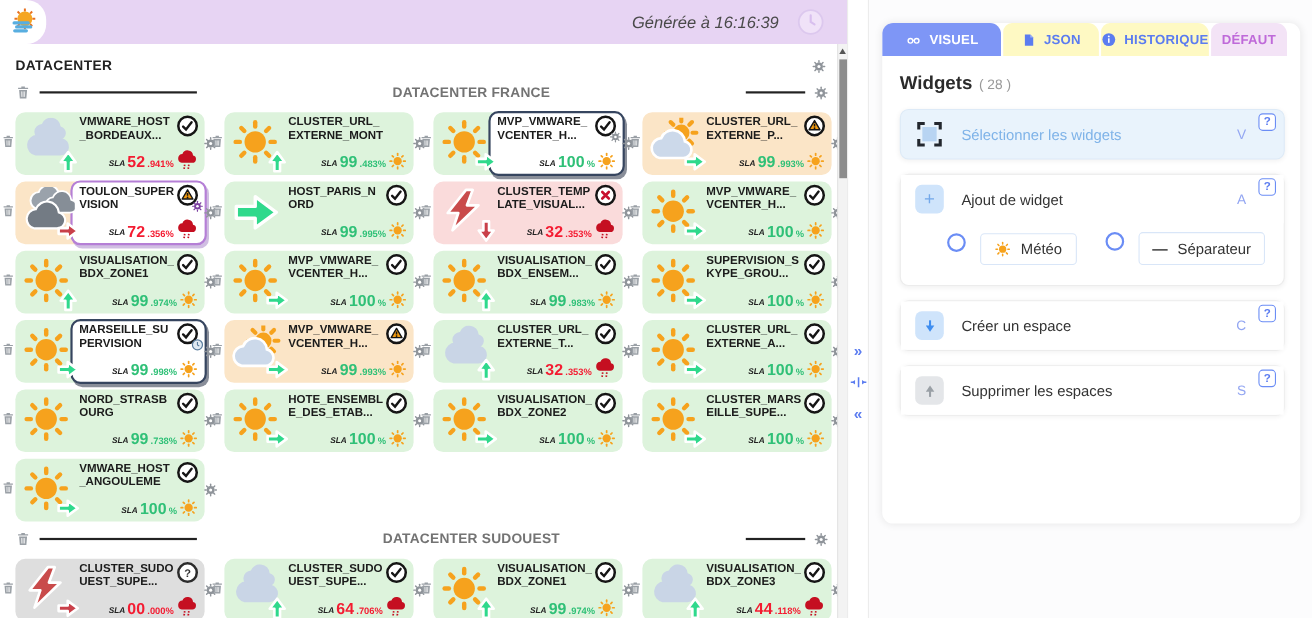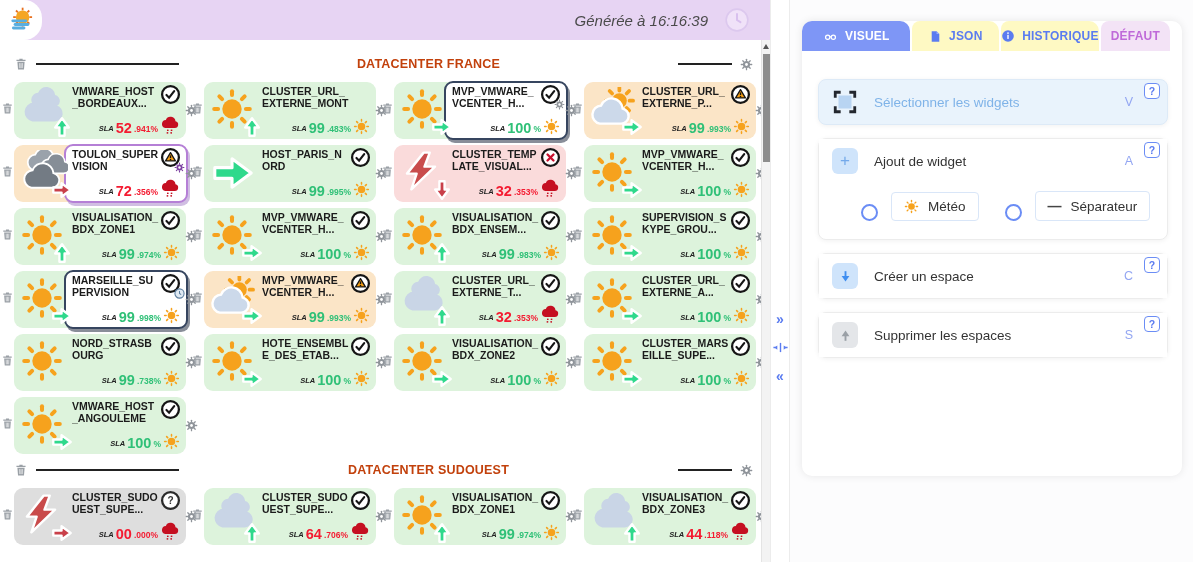--- a/index.html
+++ b/index.html
@@ -11,21 +11,21 @@
   .gen{position:absolute;right:62px;font-style:italic;font-size:15px;color:#4a4a4a}
   .clockic{position:absolute;right:20px;top:7px}
   .content{position:absolute;top:40px;left:0;right:9px;bottom:0;overflow:hidden;padding:10px 0 0 14px}
   .dcrow{display:flex;align-items:center;height:20px;margin:0 10px 2px 0}
   .dcrow .t{font-size:12.5px;font-weight:600;color:#222;letter-spacing:.4px}
   .dcrow .gearic{margin-left:auto}
   .secdiv{display:flex;align-items:center;height:20px;margin:4px 8px 8px 0}
   .secdiv .line1{height:1.5px;background:#222;width:143px;margin:0 8px 0 8px}
   .secdiv .line2{height:1.5px;background:#222;width:54px;margin:0 8px}
   .secdiv .sp{flex:1}
-  .secdiv .title{font-size:12.5px;font-weight:bold;color:#c2410c;letter-spacing:.2px}
+  .secdiv .title{font-size:12.5px;font-weight:bold;color:#737373;letter-spacing:.2px}
   .grid{display:grid;grid-template-columns:repeat(4,172px);column-gap:18px;row-gap:6px;margin-bottom:6px}
   .tile{position:relative;height:57px;border-radius:9px;background:#ddf3dc}
   .tile.v-peach{background:#fbe5c7}
   .tile.v-pink{background:#fadbdb}
   .tile.v-gray{background:#dedede}
   .panel{position:absolute;left:50px;top:-1px;right:-2px;bottom:-1px;background:#fff;border:2.5px solid #36455f;border-radius:9px;box-shadow:2px 3px 0 rgba(40,50,70,.55)}
   .panel.purple{border-color:#b57fd6;box-shadow:2px 3px 0 rgba(150,110,190,.45)}
   .wicon{position:absolute;left:2px;top:2px;width:54px;height:53px;z-index:1}
   .wicon .main{position:absolute;left:4px;top:3px}
   .wicon .ovl{position:absolute;right:-3px;bottom:-1px}
@@ -70,21 +70,21 @@
   .item-card.sel{background:#e9f3fc;border-color:#ddeaf7}
   .item-card.sel .item{background:transparent}
   .iic{width:26px;height:26px;border-radius:6px;background:#cfe4fb;display:flex;align-items:center;justify-content:center;flex:none;font-size:17px;color:#74a9ea}
   .iic.gray{background:#e4e6e9;color:#9aa0a6}
   .iic.frame{background:transparent}
   .ilabel{margin-left:16px;font-size:13.5px;color:#333}
   .item-card.sel .ilabel{color:#7fb3e8}
   .ishort{position:absolute;right:34px;font-size:12.5px;color:#93a6f2}
   .ihelp{position:absolute;right:7px;top:3px;width:16px;height:16px;border:1.5px solid #6b8df5;border-radius:4px;color:#5b7cf0;font-size:10.5px;font-weight:bold;display:flex;align-items:center;justify-content:center;background:#fff;cursor:pointer;z-index:2}
   .radios{display:flex;align-items:center;gap:26px;padding:8px 0 18px 42px}
-  .rgroup{display:flex;align-items:flex-end}
+  .rgroup{display:flex;align-items:flex-start}
   .radio{width:17px;height:17px;border:2px solid #6b8df5;border-radius:50%;background:#fff;flex:none;cursor:pointer}
   .rlabel{display:flex;align-items:center;gap:9px;border:1px solid #d9e6f8;border-radius:4px;padding:6px 12px;font-size:13.5px;color:#333;margin-left:13px;background:#fff;cursor:pointer}
   .dash{font-size:14px;color:#444;font-weight:bold}
   svg{display:block}
 </style>
 </head>
 <body>
 
 <div class="left">
   <div class="topbar">
@@ -112,20 +112,37 @@
       </div>
     <div class="gen">Générée à 16:16:39</div>
     <span class="clockic" id="clockic">
         <svg width="26" height="26" viewBox="0 0 24 24">
           <circle cx="12" cy="12" r="10" fill="#f0e2f8" stroke="#dcc8ee" stroke-width="1.5"></circle>
           <path d="M12 6.5V12l3.2 2" stroke="#d8bfee" stroke-width="1.8" fill="none" stroke-linecap="round"></path>
         </svg>
       </span>
   </div>
   <div class="content">
+    <div class="dcrow">
+      <span class="t">DATACENTER</span>
+      <span class="gearic" id="dcgear">
+          <svg width="13" height="13" viewBox="0 0 24 24">
+            <rect x="10.8" y="1.2" width="2.4" height="4.6" rx="1.1" fill="#8f949a" transform="rotate(0 12 12)"></rect>
+            <rect x="10.8" y="1.2" width="2.4" height="4.6" rx="1.1" fill="#8f949a" transform="rotate(45 12 12)"></rect>
+            <rect x="10.8" y="1.2" width="2.4" height="4.6" rx="1.1" fill="#8f949a" transform="rotate(90 12 12)"></rect>
+            <rect x="10.8" y="1.2" width="2.4" height="4.6" rx="1.1" fill="#8f949a" transform="rotate(135 12 12)"></rect>
+            <rect x="10.8" y="1.2" width="2.4" height="4.6" rx="1.1" fill="#8f949a" transform="rotate(180 12 12)"></rect>
+            <rect x="10.8" y="1.2" width="2.4" height="4.6" rx="1.1" fill="#8f949a" transform="rotate(225 12 12)"></rect>
+            <rect x="10.8" y="1.2" width="2.4" height="4.6" rx="1.1" fill="#8f949a" transform="rotate(270 12 12)"></rect>
+            <rect x="10.8" y="1.2" width="2.4" height="4.6" rx="1.1" fill="#8f949a" transform="rotate(315 12 12)"></rect>
+            <circle cx="12" cy="12" r="6.6" fill="#8f949a"></circle>
+            <circle cx="12" cy="12" r="2.6" fill="#fff"></circle>
+          </svg>
+        </span>
+    </div>
     <div id="sections">
         <div class="secdiv">
           <span class="ticon">
             <svg width="14" height="14" viewBox="0 0 24 24">
               <path fill="#9aa0a6" d="M9.2 2.8h5.6v1.9h5v2H4.2v-2h5zM5.8 8.2h12.4l-1.1 13.2H6.9z"></path>
               <g stroke="#fff" stroke-width="1.1">
                 <line x1="9.6" y1="10.5" x2="9.9" y2="19"></line>
                 <line x1="12" y1="10.5" x2="12" y2="19"></line>
                 <line x1="14.4" y1="10.5" x2="14.1" y2="19"></line>
               </g>
@@ -2080,20 +2097,23 @@
             </svg>
           </span>
         <span>HISTORIQUE</span>
       </div>
       <div class="tab defaut">
         <span>DÉFAUT</span>
       </div>
     </div>
 
     <div class="wbody">
+      <div>
+        <span class="wtitle">Widgets</span><span class="wcount">( 28 )</span>
+      </div>
 
       <div class="item-card sel">
         <div class="item">
           <span class="iic frame" id="ic-select">
               <svg width="26" height="26" viewBox="0 0 24 24">
                 <rect x="6" y="6" width="12" height="12" fill="#b8d4f2"></rect>
                 <path d="M3 8V3h5M16 3h5v5M21 16v5h-5M8 21H3v-5" fill="none" stroke="#23272e" stroke-width="2.6"></path>
               </svg>
             </span>
           <span class="ilabel">Sélectionner les widgets</span>

